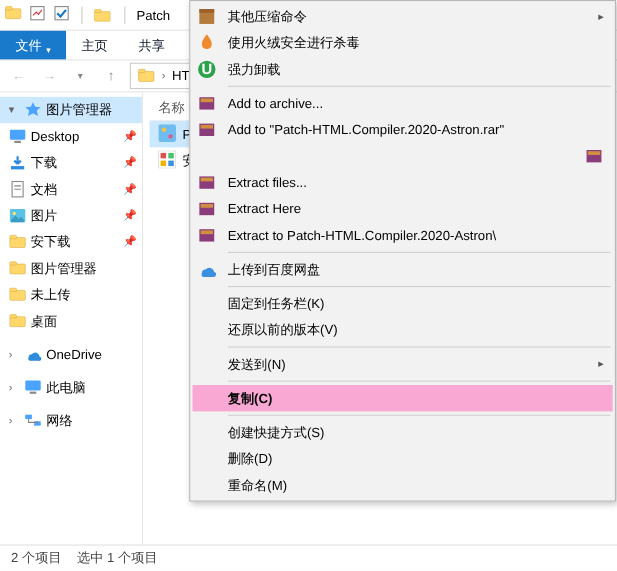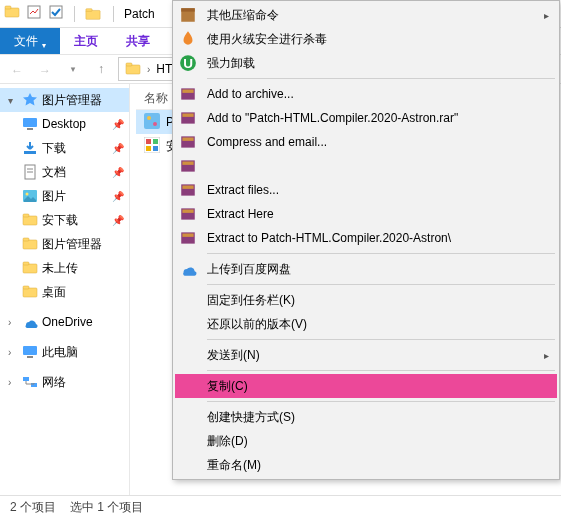--- a/index.html
+++ b/index.html
@@ -8,52 +8,52 @@
 .titlebar { height: 28px; display: flex; align-items: center; padding: 0 4px; border-bottom: 1px solid #e0e0e0; }
 .titlebar .qat { display: flex; gap: 6px; align-items: center; }
 .titlebar .qat svg { width: 16px; height: 16px; }
 .titlebar .sep { width: 1px; height: 16px; background: #ccc; margin: 0 4px; }
 .titlebar .folder-i { width: 18px; height: 16px; }
 .fldtitle { margin-left: 6px; }
 
 .ribbon { height: 26px; display: flex; align-items: stretch; background: #fff; }
 .rtab { padding: 4px 14px; cursor: pointer; display: flex; align-items: flex-end; }
 .rtab.file { background: #1979ca; color: #fff; }
-.rtab:not(.file) { color: #6d28d9; font-weight: bold; }
+.rtab:not(.file) { color: #0f172a; }
 .rtab .caret { margin-left: 4px; font-size: 8px; }
 
 .addrrow { height: 30px; display: flex; align-items: center; padding: 2px 6px; gap: 6px; border-top: 1px solid #e5e5e5; border-bottom: 1px solid #e5e5e5; }
 .navbtn { width: 22px; height: 22px; display: flex; align-items: center; justify-content: center; color: #888; }
 .navbtn.disabled { opacity: .5; }
 .addrbar { flex: 1; height: 24px; border: 1px solid #ccc; display: flex; align-items: center; padding: 0 4px; gap: 4px; background: #fff; }
 .crumb { padding: 0 2px; display: flex; align-items: center; gap: 2px; }
 .crumbsep { color: #666; font-size: 10px; }
 
 .body { display: flex; height: calc(100% - 28px - 26px - 30px - 24px); }
 
 .nav { width: 130px; border-right: 1px solid #e8e8e8; padding: 4px 0; overflow: hidden; }
 .navitem { display: flex; align-items: center; height: 24px; padding-left: 8px; gap: 4px; cursor: pointer; white-space: nowrap; }
 .navitem.group { margin-top: 6px; }
 .navitem.qa { background: #cce8ff; }
 .navitem .expand { width: 10px; font-size: 10px; color: #666; }
 .navitem .ico { width: 16px; height: 16px; flex-shrink: 0; }
-.navchild { padding-left: 22px; }
+.navchild { padding-left: 8px; }
 .pin { margin-left: auto; margin-right: 4px; font-size: 10px; color: #5a8fd6; }
 
 .content { flex: 1; padding: 4px 6px; }
 .colhdr { height: 22px; display: flex; align-items: center; color: #555; border-bottom: 1px solid #eee; padding-left: 8px; }
 .fileitem { display: flex; align-items: center; height: 24px; gap: 6px; padding-left: 8px; }
 .fileitem.sel { background: #cce8ff; }
 
 .status { height: 24px; border-top: 1px solid #e0e0e0; display: flex; align-items: center; padding: 0 10px; gap: 14px; color: #444; }
 
 
 .ctx { position: absolute; left: 172px; top: 0px; width: 388px; background: #f2f2f2; border: 1px solid #b8b8b8; box-shadow: 2px 2px 6px rgba(0,0,0,.25); padding: 2px; }
-.ctx .row { display: flex; align-items: center; height: 24px; padding: 0 8px 0 4px; gap: 10px; cursor: default; white-space: nowrap; overflow: hidden; }
-.ctx .row.highlight { background: #ec4899; }
+.ctx .row { display: flex; align-items: center; height: 24px; padding: 0 8px 0 4px; gap: 10px; cursor: default; white-space: nowrap; overflow: hidden; justify-content: flex-end; }
+.ctx .row.highlight { background: #f9a8d4; font-weight: bold; }
 .ctx .ico { width: 18px; height: 18px; flex-shrink: 0; display: flex; align-items: center; justify-content: center; }
 .ctx .lbl { flex: 1; overflow: hidden; text-overflow: ellipsis; }
 .ctx .sub { color: #555; font-size: 10px; }
 .ctx .sep { height: 1px; background: #d0d0d0; margin: 3px 2px 3px 32px; }
 
 
 .wm { position: absolute; left: 200px; top: 210px; font-size: 44px; font-weight: 700; color: rgba(0,0,0,.08); letter-spacing: 4px; pointer-events: none; font-family: Arial, sans-serif; }
 .wm .s2 { font-size: 22px; display: block; margin-top: -6px; }
 
 
@@ -291,29 +291,20 @@
       </span>
       <span class="lbl">Add to "Patch-HTML.Compiler.2020-Astron.rar"</span>
     </div>
   <div class="row">
       <span class="ico">
         <svg viewBox="0 0 16 16">
           <rect x="2" y="3" width="12" height="10" fill="#8a3d7a"></rect>
           <rect x="3" y="4" width="10" height="3" fill="#d09040"></rect>
         </svg>
       </span>
-      <span class="lbl">Compress and email...</span>
-    </div>
-  <div class="row">
-      <span class="ico">
-        <svg viewBox="0 0 16 16">
-          <rect x="2" y="3" width="12" height="10" fill="#8a3d7a"></rect>
-          <rect x="3" y="4" width="10" height="3" fill="#d09040"></rect>
-        </svg>
-      </span>
     </div>
   <div class="row">
       <span class="ico">
         <svg viewBox="0 0 16 16">
           <rect x="2" y="3" width="12" height="10" fill="#8a3d7a"></rect>
           <rect x="3" y="4" width="10" height="3" fill="#d09040"></rect>
         </svg>
       </span>
       <span class="lbl">Extract files...</span>
     </div>

